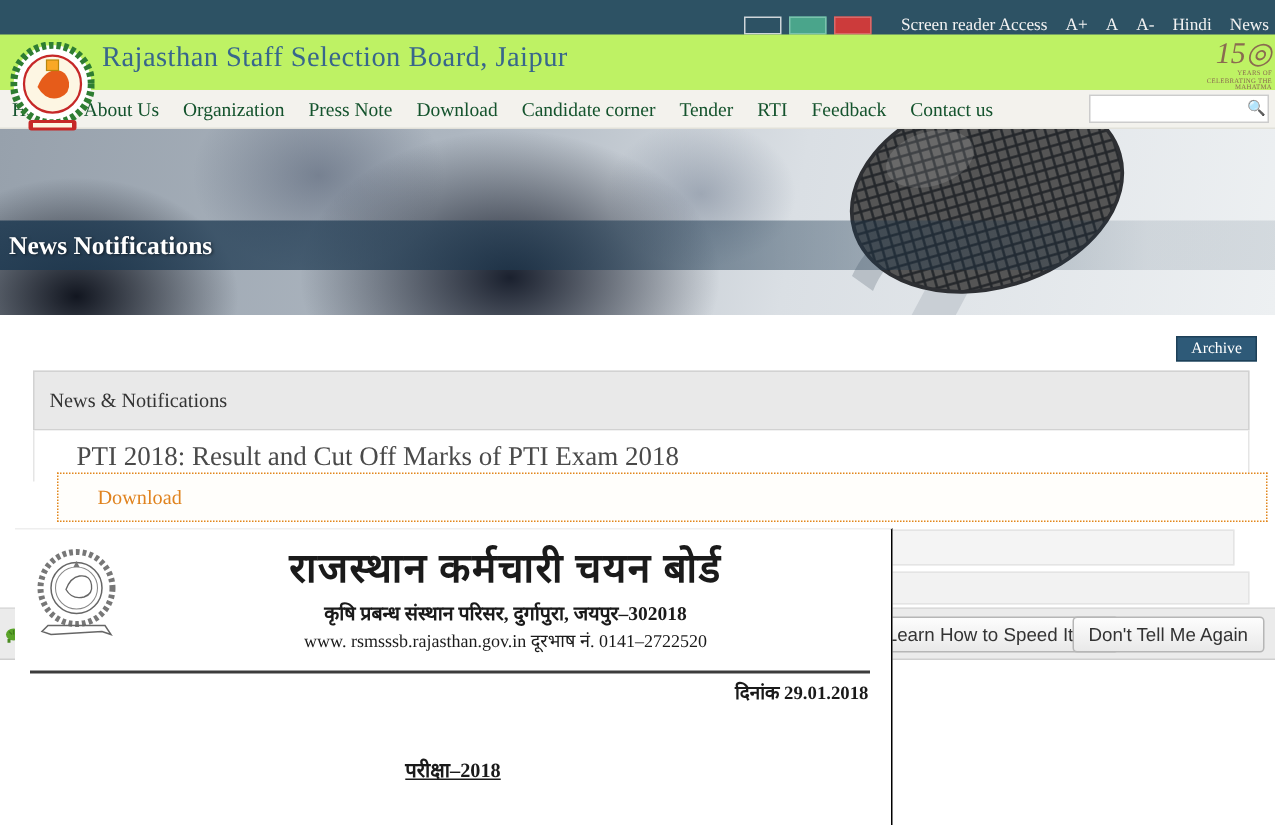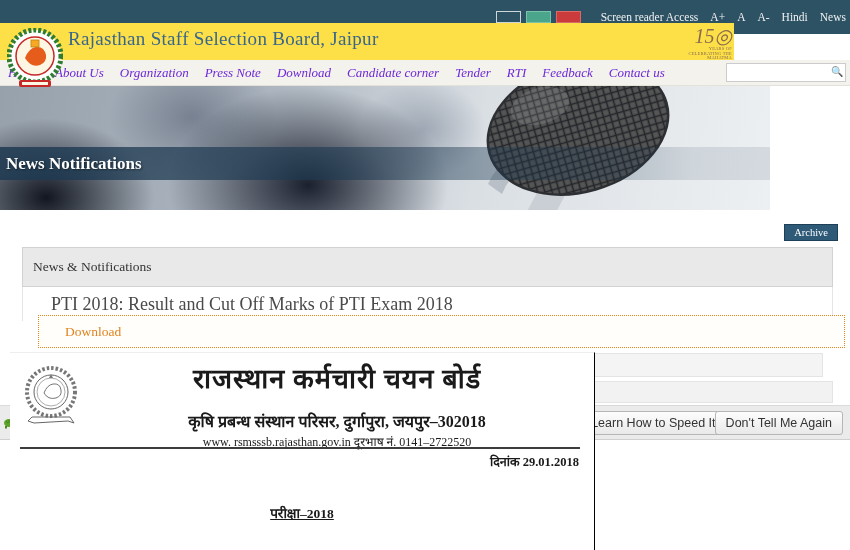--- a/index.html
+++ b/index.html
@@ -11,41 +11,41 @@
     background:#2d5264; display:flex; align-items:center; justify-content:flex-end;
     gap:12px; padding:0 4px 0 0; color:#f2f2f2; font-size:11.5px; }
   .swatches { display:flex; gap:5px; margin-right:8px; }
   .swatch { width:25px; height:12px; border:1px solid #cfd6da; }
   .swatch.s1 { background:transparent; }
   .swatch.s2 { background:#4aa58b; border-color:#7bc2ad; }
   .swatch.s3 { background:#cc3b3b; border-color:#d96a6a; }
   .topbar a { color:#f2f2f2; text-decoration:none; white-space:nowrap; }
 
   
-  .header { position:absolute; left:0; top:23px; width:734px; height:37px; background:#fde047; }
+  .header { position:absolute; left:0; top:23px; width:850px; height:37px; background:#bef264; }
   .site-logo { position:absolute; left:7px; top:5px; width:56px; height:62px; z-index:5; }
   .site-title { position:absolute; left:68px; top:5px; font-size:19px; color:#38668c;
     letter-spacing:.3px; white-space:nowrap; }
   .gandhi-logo { position:absolute; right:2px; top:3px; width:46px; height:34px;
     color:#8a6b50; font-family:"Liberation Serif",serif; text-align:right; line-height:1; }
   .gandhi-logo .big { font-size:20px; font-style:italic;text-align:center; }
   .gandhi-logo .small { font-size:4.5px; letter-spacing:.2px; display:block; margin-top:1px; }
 
   
   .nav { position:absolute; left:0; top:60px; width:850px; height:26px; background:#f3f2ed;
     border-bottom:1px solid #e2e1da; display:flex; align-items:center; gap:16px;
     padding-left:8px; font-size:13px; }
-  .nav a { color:#6d28d9; text-decoration:none; white-space:nowrap;font-style:italic; }
+  .nav a { color:#14532d; text-decoration:none; white-space:nowrap; }
   .search-wrap { position:absolute; right:4px; top:3px; }
   .search-input { width:120px; height:19px; border:1px solid #ccc; background:#fff;
     font-size:11px; padding:0 16px 0 4px; }
   .search-icon { position:absolute; right:2px; top:3px; font-size:10px; color:#999; }
 
   
-  .hero { position:absolute; left:0; top:86px; width:770px; height:124px; overflow:hidden;
+  .hero { position:absolute; left:0; top:86px; width:850px; height:124px; overflow:hidden;
     background:
       radial-gradient(ellipse 150px 110px at 6% 90%, rgba(12,16,26,.96), rgba(12,16,26,0) 72%),
       radial-gradient(ellipse 200px 140px at 40% 80%, rgba(18,24,38,.95), rgba(18,24,38,0) 70%),
       radial-gradient(ellipse 120px 90px at 25% 25%, rgba(60,72,95,.45), transparent 70%),
       radial-gradient(ellipse 90px 70px at 55% 35%, rgba(70,85,110,.35), transparent 70%),
       linear-gradient(100deg,#97a1ac 0%,#adb6c0 35%,#dadfe4 62%,#edf0f2 100%); }
   .hero-band { position:absolute; left:0; top:61px; width:100%; height:33px;
     background:linear-gradient(to right, rgba(30,58,82,.85), rgba(30,58,82,.6) 45%, rgba(30,58,82,.12) 90%);
     display:flex; align-items:center; }
   .hero-band span { color:#fff; font-weight:bold; font-size:17px; padding-left:6px;
@@ -84,21 +84,21 @@
     color:#333; padding:0 10px; cursor:pointer; }
   .btn-learn { right:104px; }
   .btn-dismiss { right:7px; }
 
   
   .doc { position:absolute; left:10px; top:352px; width:585px; height:198px;
     background:#fff; border-right:1px solid #000000; border-top:1px solid #eee; z-index:10; }
   .doc-emblem { position:absolute; left:14px; top:12px; }
   .doc-head { position:absolute; left:100px; right:30px; top:6px; text-align:center; color:#1a1a1a; }
   .doc-org { font-size:27px; font-weight:bold; letter-spacing:1px; white-space:nowrap; }
-  .doc-addr { font-size:16px; font-weight:bold; margin-top:14px; }
+  .doc-addr { font-size:13px; font-weight:bold; margin-top:3px; }
   .doc-www { font-size:12px; margin-top:1px; }
   .doc-rule { position:absolute; left:10px; right:14px; top:94px; border-top:2px solid #3c3c3c; }
   .doc-date { position:absolute; right:15px; top:100px; font-size:12.5px; font-weight:bold; color:#1a1a1a; }
   .doc-title { position:absolute; left:10px; right:10px; top:131px; text-align:center;
     font-size:13.5px; font-weight:bold; color:#1a1a1a; text-decoration:underline; line-height:1.5; }
 </style>
 </head>
 <body>
 
 <div class="topbar">

